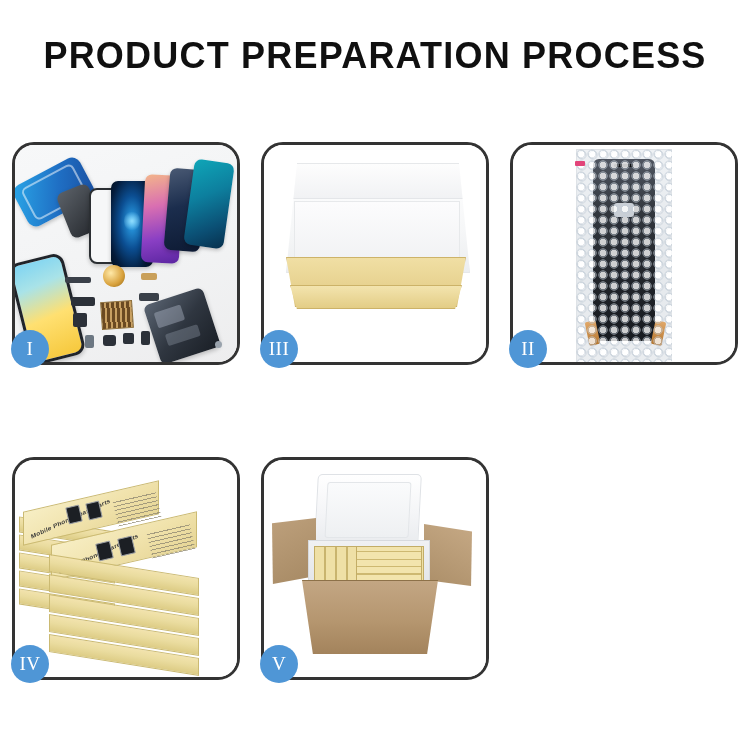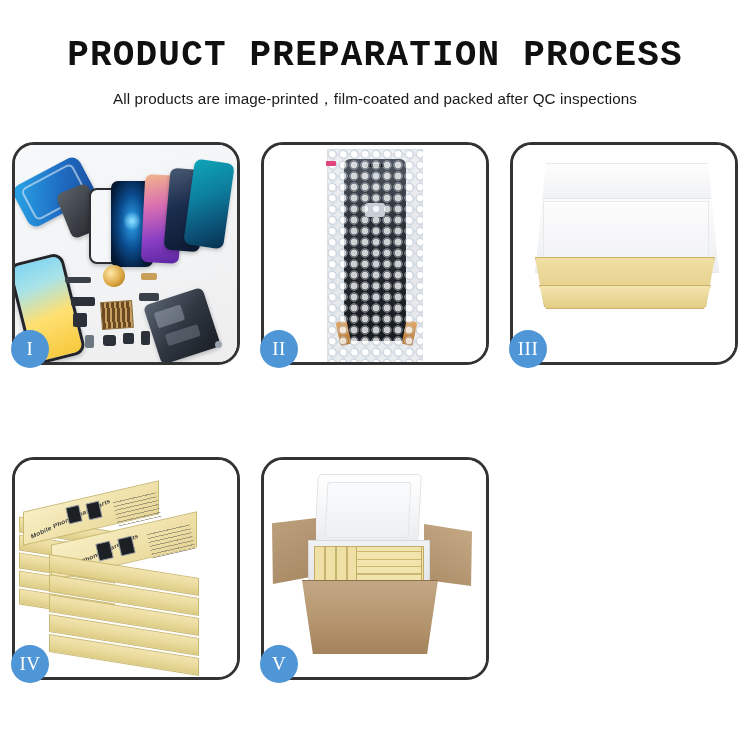--- a/index.html
+++ b/index.html
@@ -12,21 +12,21 @@
   }
 
   #page { position:relative; width:750px; height:750px; background:#fff; }
 
   
   .header { position:absolute; left:0; top:0; width:750px; text-align:center; }
   .title {
     font-size:36px; font-weight:700; letter-spacing:1.2px;
     color:#101010; line-height:1;
     margin-top:38px;
-    font-family:Liberation Mono, monospace;
+    font-family:Liberation Sans, sans-serif;
   }
   .subtitle {
     font-size:15.2px; font-weight:400; color:#1a1a1a;
     margin-top:15px; letter-spacing:.1px;
     font-family:"Liberation Sans", sans-serif;
   }
 
   
   .grid {
     position:absolute; left:12px; top:142px;
@@ -316,21 +316,20 @@
     background:rgba(110,88,56,.5);
   }
 </style>
 </head>
 <body>
 
 <div id="page">
 
   <div class="header">
     <div class="title">PRODUCT PREPARATION PROCESS</div>
-    <div class="subtitle">All products are image-printed，film-coated and packed after QC inspections</div>
   </div>
 
   <div class="grid">
 
     <div class="panel">
       <div class="panel-inner p1">
         <div class="ph ph-a"></div>
         <div class="ph ph-b"></div>
         <div class="ph ph-c"></div>
         <div class="ph ph-d"></div>
@@ -349,45 +348,45 @@
         <div class="flex-strip" style="left:88px;top:190px;width:13px;height:11px;border-radius:3px;"></div>
         <div class="flex-strip" style="left:108px;top:188px;width:11px;height:11px;"></div>
         <div class="flex-strip" style="left:70px;top:190px;width:9px;height:13px;background:#6c7782;"></div>
         <div class="flex-strip" style="left:126px;top:186px;width:9px;height:14px;"></div>
         <div class="flex-strip" style="left:200px;top:196px;width:7px;height:7px;border-radius:50%;background:#9aa3ad;"></div>
       </div>
       <div class="badge">I</div>
     </div>
 
     <div class="panel">
+      <div class="panel-inner p3">
+        <div class="p3lid"></div>
+        <div class="p3foam"></div>
+        <div class="p3inner"></div>
+        <div class="p3tray"></div>
+        <div class="p3tray-front"></div>
+      </div>
+      <div class="badge">III</div>
+    </div>
+
+    <div class="panel">
       <div class="panel-inner p2">
         <div class="bubble-bag"></div>
         <div class="lcd-in-bag"></div>
         <div class="lcd-flex"></div>
         <div class="lcd-conn"></div>
         <div class="lcd-tab" style="left:74px;top:176px;transform:rotate(-12deg);"></div>
         <div class="lcd-tab" style="left:140px;top:176px;transform:rotate(12deg);"></div>
         <div class="bag-overlay"></div>
         <div class="bag-tag"></div>
       </div>
       <div class="badge">II</div>
     </div>
 
     <div class="panel">
-      <div class="panel-inner p3">
-        <div class="p3lid"></div>
-        <div class="p3foam"></div>
-        <div class="p3inner"></div>
-        <div class="p3tray"></div>
-        <div class="p3tray-front"></div>
-      </div>
-      <div class="badge">III</div>
-    </div>
-
-    <div class="panel">
       <div class="panel-inner p4">
         <div class="stack">
 
           <div class="gbox" style="left:0px;top:42px;width:96px;height:16px;transform:skewY(9deg);"></div>
           <div class="gbox" style="left:0px;top:60px;width:96px;height:16px;transform:skewY(9deg);"></div>
           <div class="gbox" style="left:0px;top:78px;width:96px;height:16px;transform:skewY(9deg);"></div>
           <div class="gbox" style="left:0px;top:96px;width:96px;height:16px;transform:skewY(9deg);"></div>
           <div class="gbox" style="left:0px;top:114px;width:96px;height:16px;transform:skewY(9deg);"></div>
 
           <div class="gbox gbox-top" style="left:4px;top:14px;width:136px;height:34px;transform:skewY(-13deg);">

